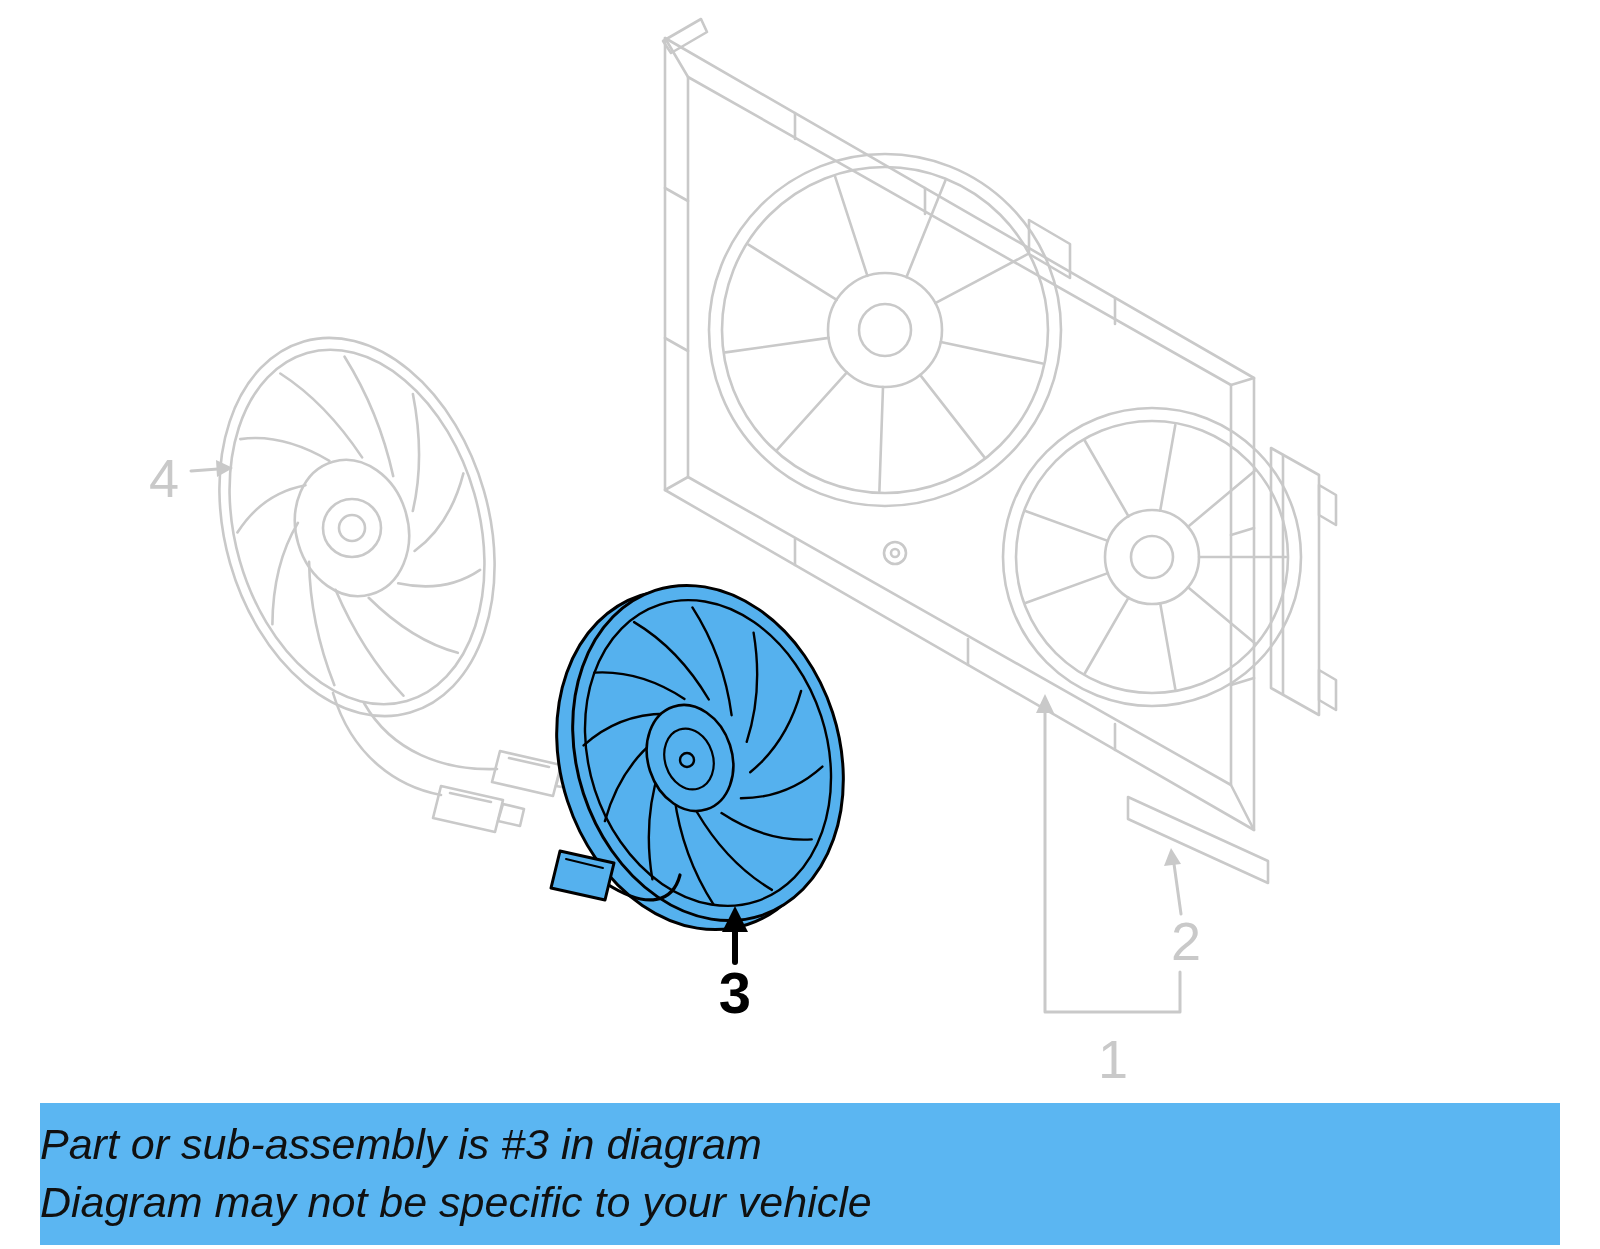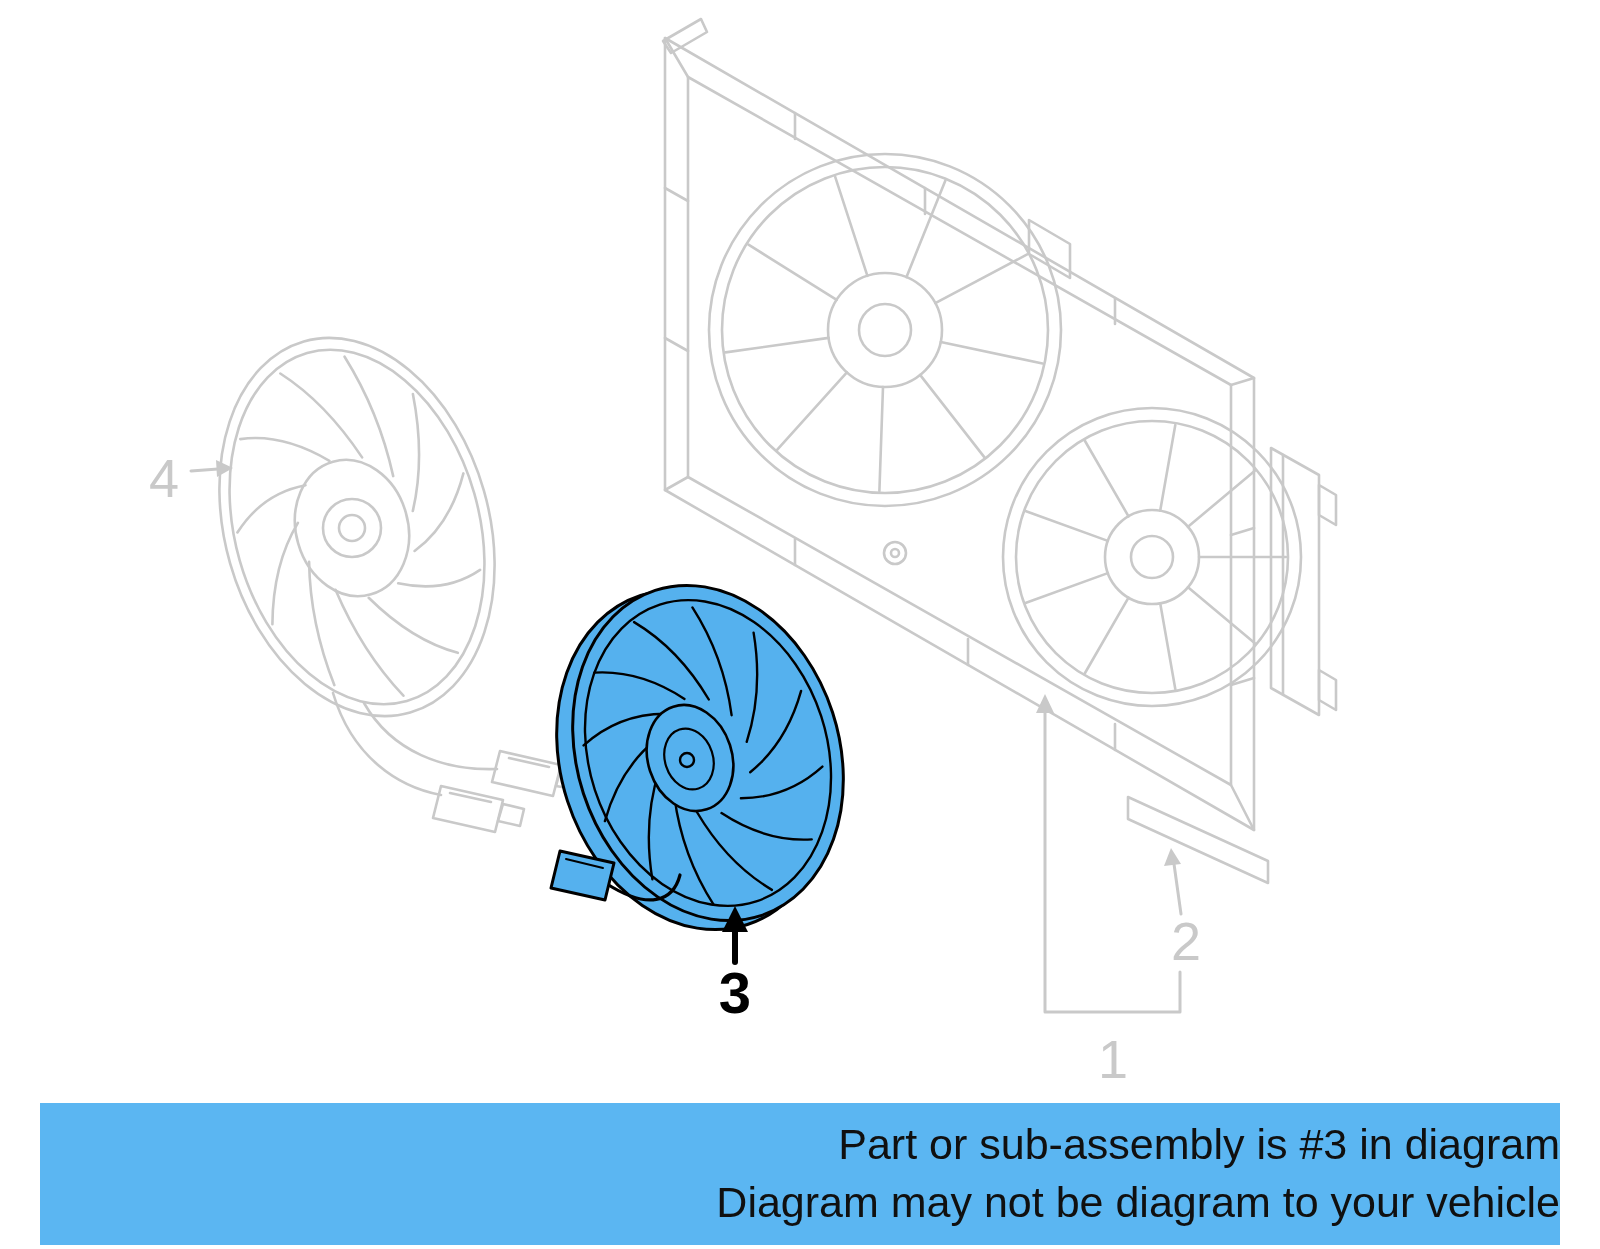--- a/index.html
+++ b/index.html
@@ -22,21 +22,21 @@
   .kline{stroke:var(--ink);stroke-width:6;fill:none;stroke-linecap:round;}
   .khead{fill:var(--ink);stroke:none;}
 
   text.num{font-family:"Liberation Sans","DejaVu Sans",sans-serif;font-size:54px;font-weight:400;
            fill:var(--line-gray);stroke:none;text-anchor:middle;}
   text.num3{font-family:"Liberation Sans","DejaVu Sans",sans-serif;font-size:58px;font-weight:700;
             fill:var(--ink);stroke:none;text-anchor:middle;}
 
   .banner{position:absolute;left:40px;top:1103px;width:1520px;height:142px;
           background:var(--banner);display:flex;flex-direction:column;justify-content:center;
-          align-items:flex-end;color:#101010;font-size:43px;line-height:1.34;text-align:center;}
+          align-items:flex-start;color:#101010;font-size:43px;line-height:1.34;text-align:center;font-style:italic;}
 </style>
 </head>
 <body>
 
 <div class="stage">
 
   <svg class="diagram" width="1600" height="1249" viewBox="0 0 1600 1249">
 
     <g class="gray" id="shroud">
 
@@ -136,16 +136,16 @@
       <polygon class="ghead" points="1171,848 1181,864 1164,866"></polygon>
 
       <path class="gline" d="M1045,708 L1045,1012 L1180,1012 L1180,972"></path>
       <polygon class="ghead" points="1045,694 1036,713 1054,713"></polygon>
       <text class="num" x="1113" y="1078">1</text>
     </g>
   </svg>
 
   <div class="banner">
     <div>Part or sub-assembly is #3 in diagram</div>
-    <div>Diagram may not be diagram to your vehicle</div>
+    <div>Diagram may not be specific to your vehicle</div>
   </div>
 
 </div>
 
 </body></html>

